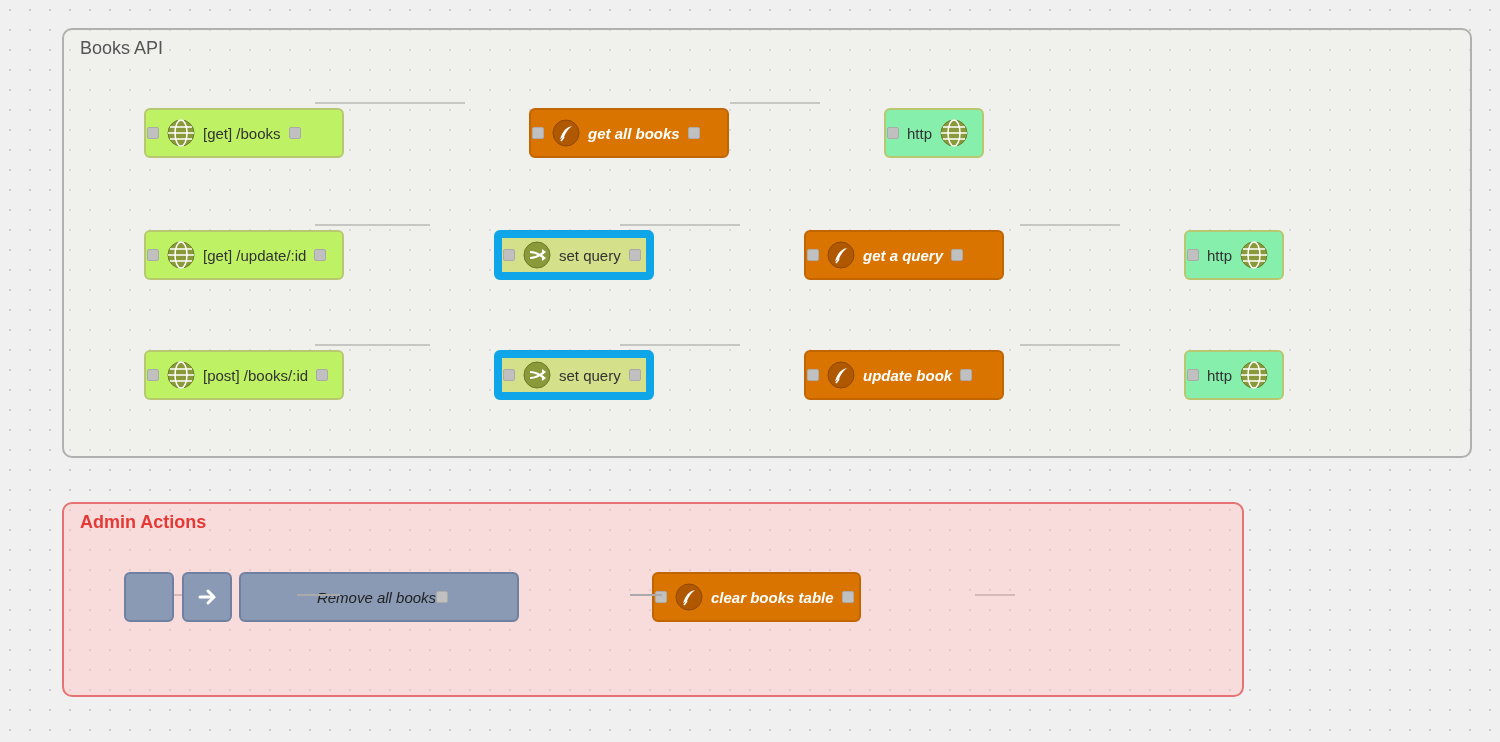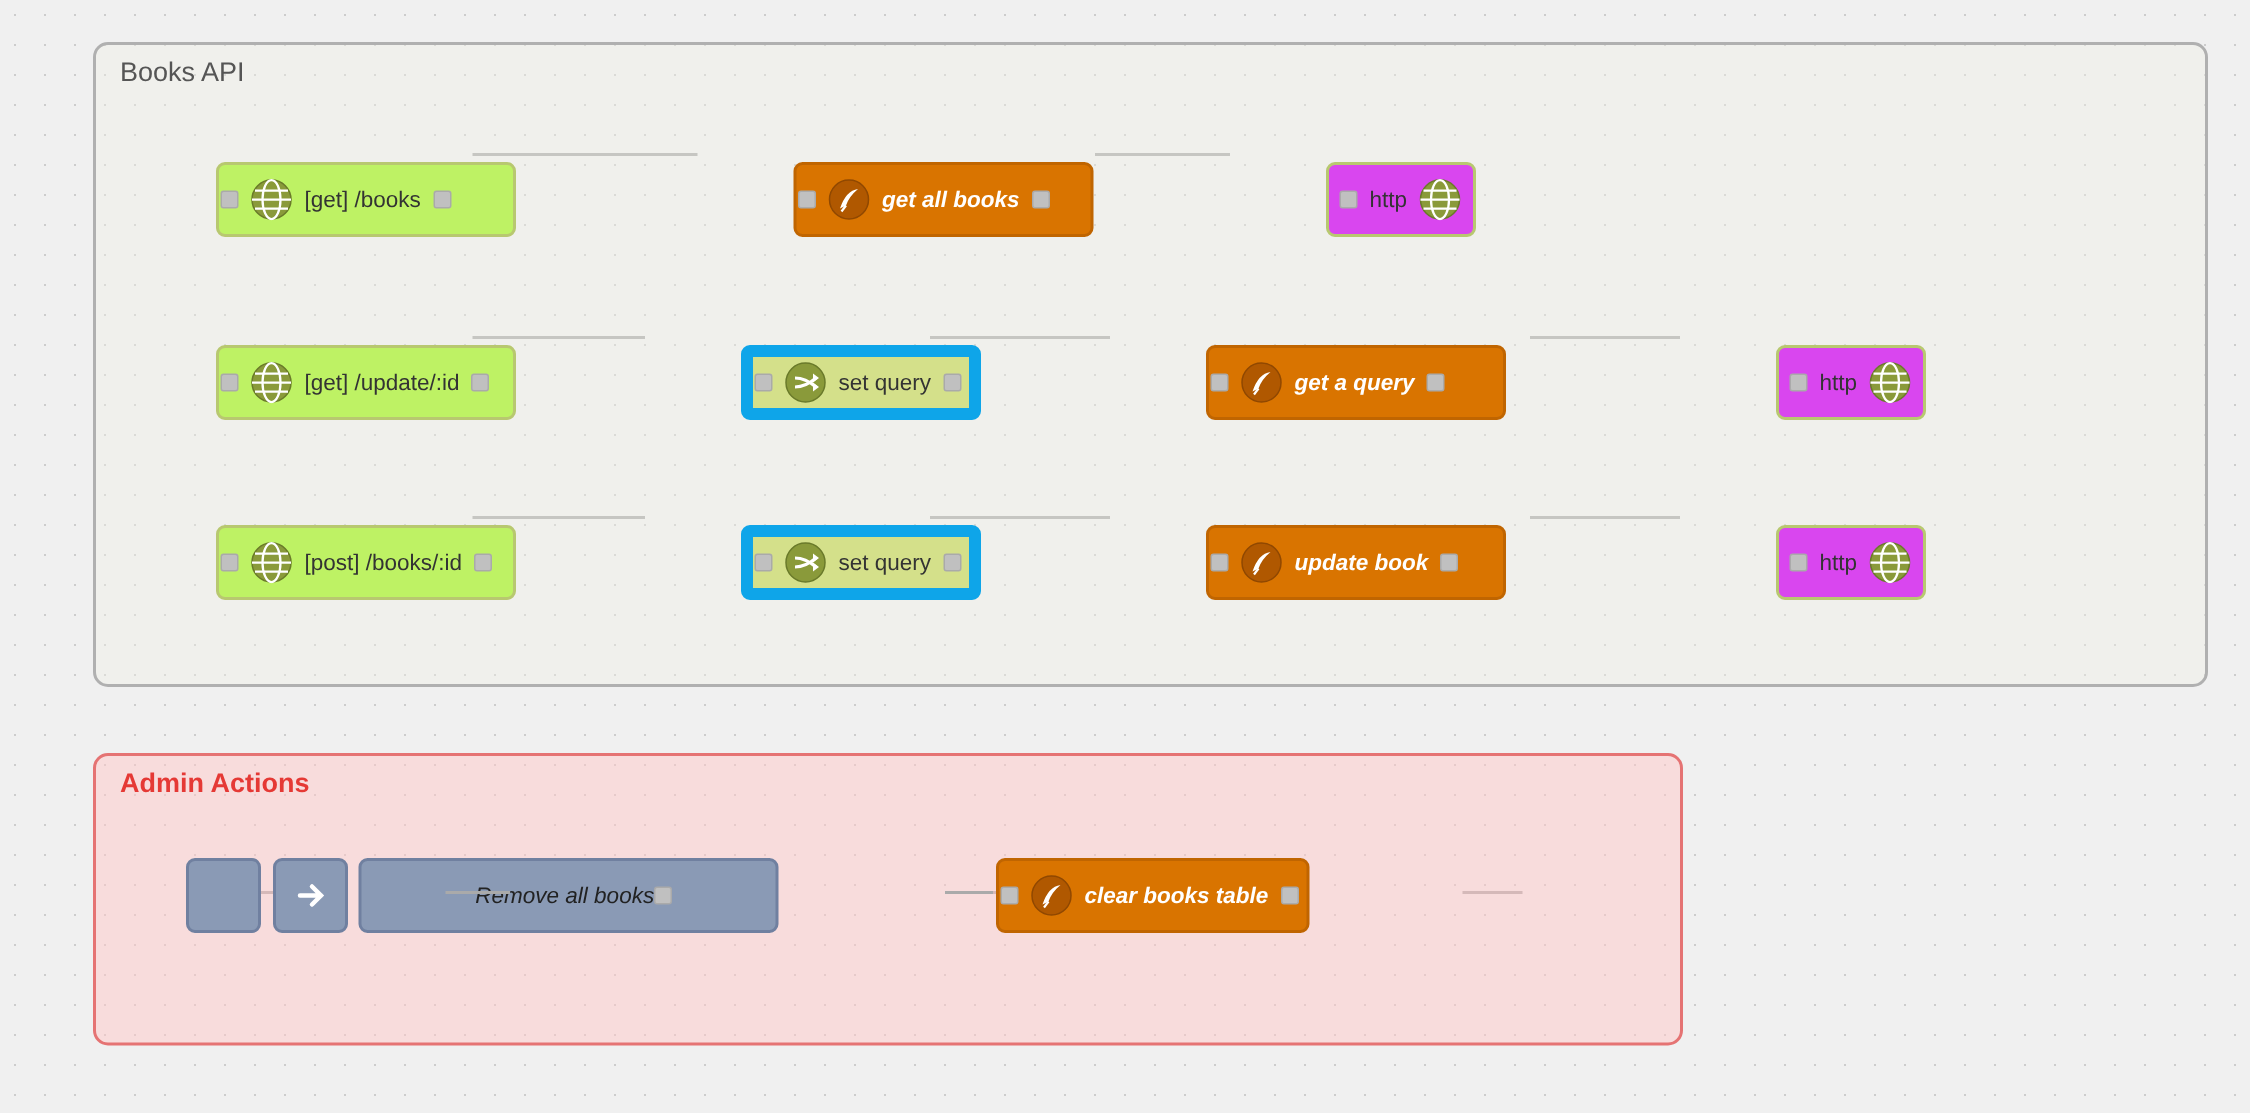--- a/index.html
+++ b/index.html
@@ -33,21 +33,21 @@
       left: 62px;
       width: 1410px;
       height: 430px;
       border-color: #b0b0b0;
       background: rgba(240, 240, 230, 0.4);
     }
 
     .group-admin-actions {
       top: 502px;
       left: 62px;
-      width: 1060px;
+      width: 1182px;
       height: 195px;
       border-color: #e57373;
       background: rgba(255, 200, 200, 0.5);
     }
 
     .group-label {
       position: absolute;
       top: 8px;
       left: 16px;
       font-size: 18px;
@@ -92,26 +92,26 @@
     .node-set-query {
       background: #d4e08a;
       border: 8px solid #0ea5e9;
       min-width: 160px;
       padding: 0 12px 0 8px;
       gap: 8px;
     }
 
     
     .node-http-out {
-      background: #d946ef;
+      background: #86efac;
       border: 2px solid #b8c870;
       min-width: 100px;
       padding: 0 8px;
       gap: 8px;
-      justify-content: flex-end;
+      justify-content: flex-start;
     }
 
     
     .node-inject {
       background: #8a9ab5;
       border: 2px solid #7080a0;
       width: 50px;
       height: 50px;
       border-radius: 6px;
       display: flex;
@@ -377,21 +377,21 @@
       <svg width="24" height="24" viewBox="0 0 24 24">
         <path d="M5 12 H19 M13 6 L19 12 L13 18" stroke="white" stroke-width="3" fill="none" stroke-linecap="round"></path>
       </svg>
     </div>
 
     <div class="node node-remove-books" style="top:68px; left:175px;">
       <span class="node-label-dark">Remove all books</span>
       <div class="port port-right"></div>
     </div>
 
-    <div class="node node-func" style="top:68px; left:600px;">
+    <div class="node node-func" style="top:68px; left:588px;">
       <div class="port port-left"></div>
       <svg class="icon-feather" viewBox="0 0 28 28">
         <circle cx="14" cy="14" r="13" fill="#b05800" stroke="#904800" stroke-width="1"></circle>
         <path d="M8 20 Q12 8 20 7 Q14 12 12 18 Z" fill="white"></path>
         <line x1="12" y1="18" x2="9" y2="22" stroke="white" stroke-width="1.5"></line>
       </svg>
       <span class="node-label-white">clear books table</span>
       <div class="port port-right"></div>
     </div>
 

